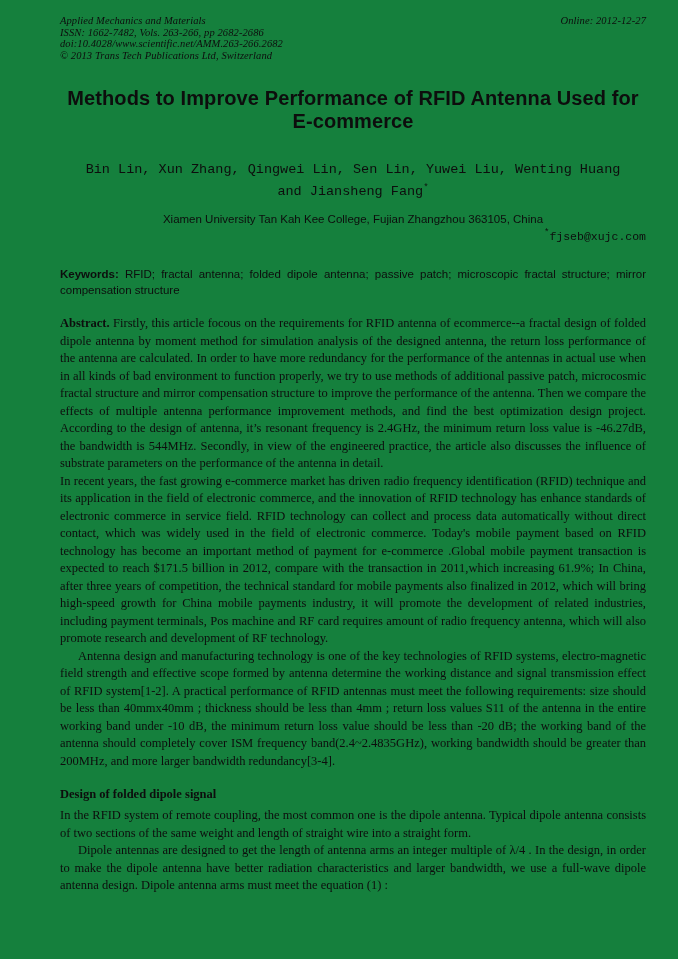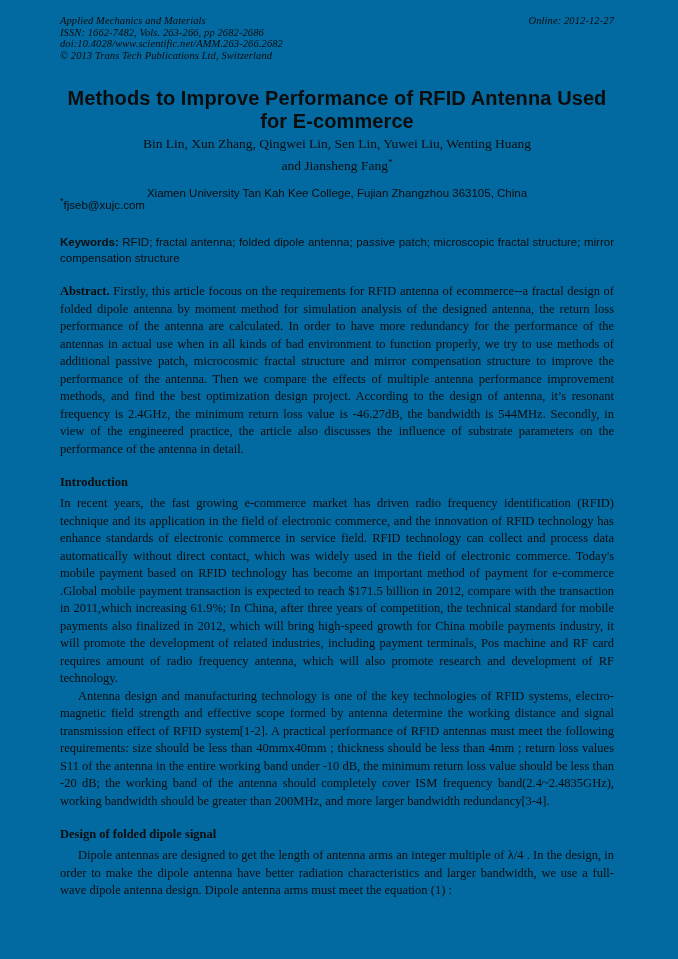--- a/index.html
+++ b/index.html
@@ -4,24 +4,24 @@
 <style>
   html, body {
     margin: 0;
     padding: 0;
     background: #ffffff;
   }
   .page {
     position: relative;
     width: 678px;
     height: 959px;
-    background: #0369a1;
+    background: #15803d;
     color: #0d0d0d;
     box-sizing: border-box;
-    padding: 15px 64px 0 60px;
+    padding: 15px 32px 0 60px;
     overflow: hidden;
   }
   
   .journal-header {
     display: flex;
     justify-content: space-between;
     align-items: flex-start;
     font-family: "Liberation Serif", "DejaVu Serif", serif;
     font-style: italic;
     font-size: 10.5px;
@@ -33,41 +33,42 @@
   
   .title {
     margin-top: 26px;
     font-family: "Liberation Sans", "DejaVu Sans", sans-serif;
     font-weight: bold;
     font-size: 20px;
     text-align: center;
     letter-spacing: 0.1px;
   }
   .authors {
-    margin-top: 0;
-    font-family: Liberation Serif, serif;
+    margin-top: 26px;
+    font-family: Liberation Mono, monospace;
     font-size: 13.5px;
     line-height: 22px;
     text-align: center;
   }
   .authors sup, .email sup {
     font-size: 9px;
     vertical-align: super;
     line-height: 0;
   }
   .affiliation {
     margin-top: 10px;
     font-family: "Liberation Sans", "DejaVu Sans", sans-serif;
     font-size: 11.5px;
     text-align: center;
   }
   .email {
-    font-family: Liberation Sans, sans-serif;
+    margin-top: 5px;
+    font-family: Liberation Mono, monospace;
     font-size: 11.5px;
-    text-align: left;
+    text-align: right;
   }
   
   .keywords {
     margin-top: 24px;
     font-family: "Liberation Sans", "DejaVu Sans", sans-serif;
     font-size: 11.5px;
     line-height: 15.5px;
     text-align: justify;
   }
   .keywords b { font-weight: bold; }
@@ -114,23 +115,23 @@
 
   <div class="affiliation">Xiamen University Tan Kah Kee College, Fujian Zhangzhou 363105, China</div>
 
   <div class="email"><sup>*</sup><span>fjseb@xujc.com</span></div>
 
   <p class="keywords"><b>Keywords:</b> <span>RFID; fractal antenna; folded dipole antenna; passive patch; microscopic fractal structure; mirror compensation structure</span></p>
 
   <p class="abstract"><b>Abstract.</b> <span>Firstly, this article focous on the requirements for RFID antenna of ecommerce--a fractal design of folded dipole antenna by moment method for simulation analysis of the designed antenna, the return loss performance of the antenna are calculated. In order to have more redundancy for the performance of the antennas in actual use when in all kinds of bad environment to function properly, we try to use methods of additional passive patch, microcosmic fractal structure and mirror compensation structure to improve the performance of the antenna. Then we compare the effects of multiple antenna performance improvement methods, and find the best optimization design project. According to the design of antenna, it’s resonant frequency is 2.4GHz, the minimum return loss value is -46.27dB, the bandwidth is 544MHz. Secondly, in view of the engineered practice, the article also discusses the influence of substrate parameters on the performance of the antenna in detail.</span></p>
 
   <div>
-    <div class="section-heading">Introduction</div>
     <p class="body-par">In recent years, the fast growing e-commerce market has driven radio frequency identification (RFID) technique and its application in the field of electronic commerce, and the innovation of RFID technology has enhance standards of electronic commerce in service field. RFID technology can collect and process data automatically without direct contact, which was widely used in the field of electronic commerce. Today's mobile payment based on RFID technology has become an important method of payment for e-commerce .Global mobile payment transaction is expected to reach $171.5 billion in 2012, compare with the transaction in 2011,which increasing 61.9%; In China, after three years of competition, the technical standard for mobile payments also finalized in 2012, which will bring high-speed growth for China mobile payments industry, it will promote the development of related industries, including payment terminals, Pos machine and RF card requires amount of radio frequency antenna, which will also promote research and development of RF technology.</p>
     <p class="body-par indent">Antenna design and manufacturing technology is one of the key technologies of RFID systems, electro-magnetic field strength and effective scope formed by antenna determine the working distance and signal transmission effect of RFID system[1-2]. A practical performance of RFID antennas must meet the following requirements: size should be less than 40mmx40mm ; thickness should be less than 4mm ; return loss values S11 of the antenna in the entire working band under -10 dB, the minimum return loss value should be less than -20 dB; the working band of the antenna should completely cover ISM frequency band(2.4~2.4835GHz), working bandwidth should be greater than 200MHz, and more larger bandwidth redundancy[3-4].</p>
   </div>
 
   <div>
     <div class="section-heading">Design of folded dipole signal</div>
+    <p class="body-par">In the RFID system of remote coupling, the most common one is the dipole antenna. Typical dipole antenna consists of two sections of the same weight and length of straight wire into a straight form.</p>
     <p class="body-par indent">Dipole antennas are designed to get the length of antenna arms an integer multiple of λ/4 . In the design, in order to make the dipole antenna have better radiation characteristics and larger bandwidth, we use a full-wave dipole antenna design. Dipole antenna arms must meet the equation  (1) :</p>
   </div>
 
 </div>
 
 </body></html>

